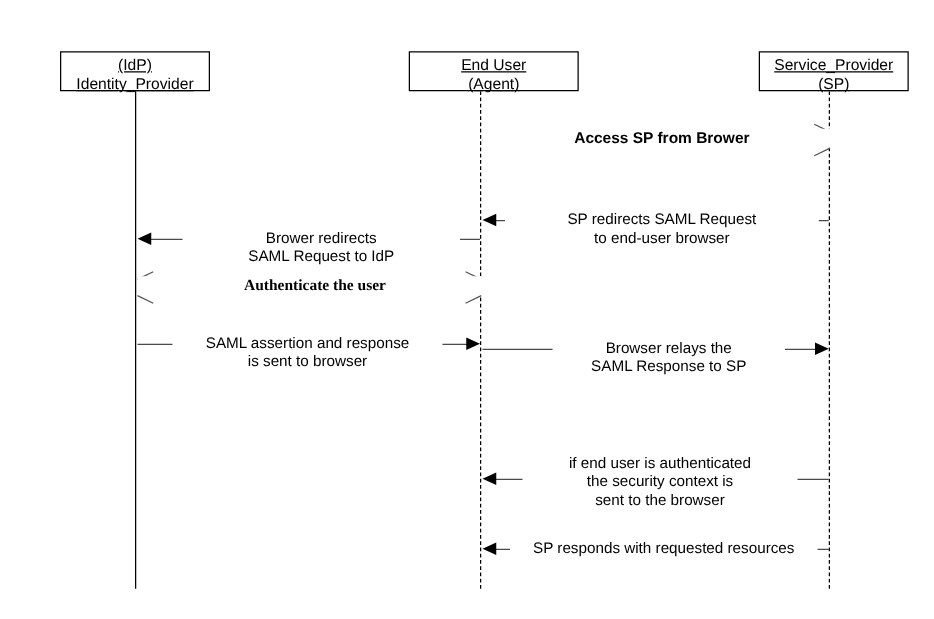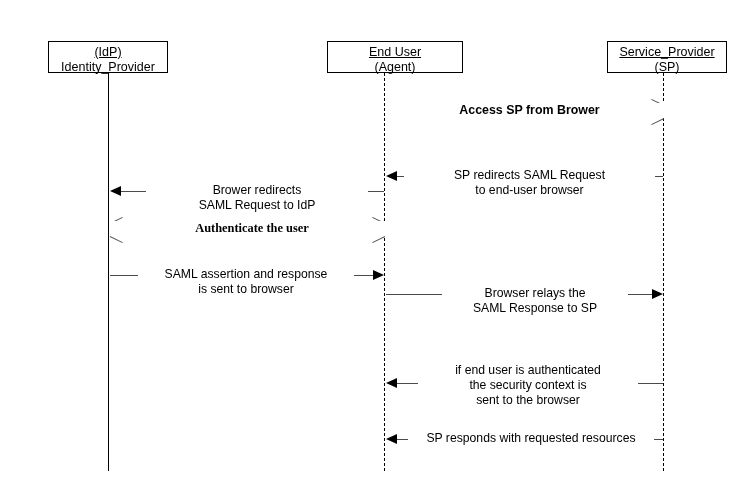--- a/index.html
+++ b/index.html
@@ -176,21 +176,21 @@
     <div class="msg-label bold" style="left:0; width:274px; top:-2px;">Authenticate the user</div>
   </div>
 
   <div class="msg" style="left:110px; top:257px; width:274px; height:12px;margin-top:12px;">
     <div class="shaft" style="top:6px; right:9px;"></div>
     <div class="head right-filled" style="right:0px; top:1px;"></div>
     <div class="msg-label" style="left:28px; width:206px; top:-2px;">SAML assertion and response
 is sent to browser</div>
   </div>
 
-  <div class="msg" style="left:386px; top:288px; width:277px; height:12px;">
+  <div class="msg" style="left:386px; top:273px; width:277px; height:12px;">
     <div class="shaft" style="top:6px; right:9px;"></div>
     <div class="head right-filled" style="right:0px; top:1px;"></div>
     <div class="msg-label" style="left:56px; width:176px; top:-2px;">Browser relays the
 SAML Response to SP</div>
   </div>
 
   <div class="msg" style="left:386px; top:337px; width:277px; height:12px;margin-top:28px;">
     <div class="shaft" style="top:18px; left:8px;"></div>
     <div class="head left-filled" style="left:0px; top:13px;"></div>
     <div class="msg-label" style="left:32px; width:210px; top:-2px;">if end user is authenticated

